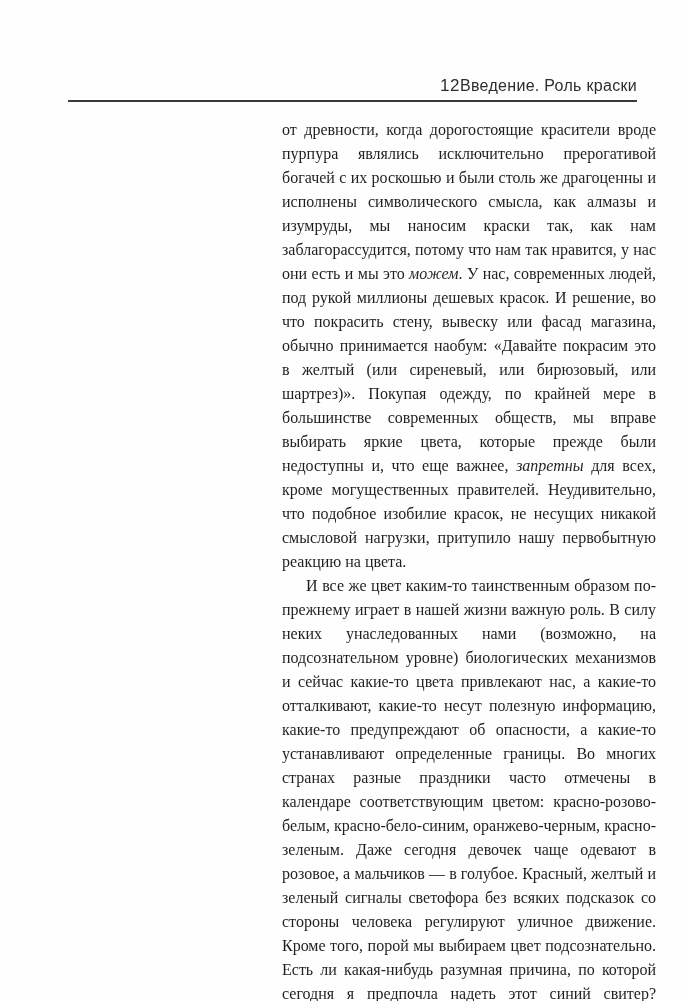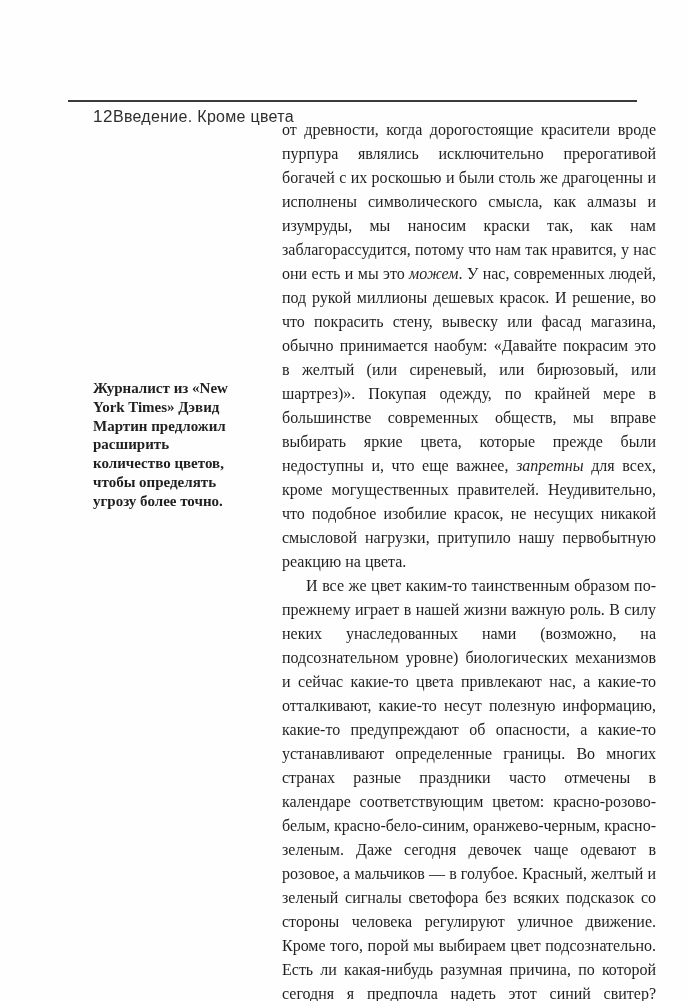--- a/index.html
+++ b/index.html
@@ -17,25 +17,24 @@
     background:var(--background,#fefefe);
     overflow:hidden;
   }
   
   .page-header{
     position:absolute;
     left:68px;
     top:77px;
     width:569px;
     display:flex;
-    justify-content:flex-start;
+    justify-content:flex-end;
     align-items:flex-end;
     font-family:"Liberation Sans",sans-serif;
     color:var(--header-text,#2e2e2e);
-    margin-top:31px;
   }
   .page-number{
     font-size:17px;
     line-height:18px;
     padding-left:25px;
     letter-spacing:0.5px;
   }
   .running-title{
     font-size:16px;
     line-height:18px;
@@ -84,27 +83,26 @@
   .body-paragraph.indent{text-indent:24px;}
   .body-text em{font-style:italic;}
 </style>
 </head>
 <body>
 
 <div class="page">
 
   <header class="page-header">
     <span class="page-number">12</span>
-    <span class="running-title">Введение. Кроме цвета</span>
+    <span class="running-title">Введение. Роль краски</span>
   </header>
 
   <div class="header-rule"></div>
 
   <aside class="margin-notes">
-    <p class="margin-note">Журналист из «New York Times» Дэвид Мартин предложил расширить количество цветов, чтобы определять угрозу более точно.</p>
   </aside>
 
   <main class="body-text">
     <p class="body-paragraph"><span>от древности, когда дорогостоящие красители вроде пурпура являлись исключительно прерогативой богачей с их роскошью и были столь же драгоценны и исполнены символического смысла, как алмазы и изумруды, мы наносим краски так, как нам заблагорассудится, потому что нам так нравится, у нас они есть и мы это </span><em>можем</em><span>. У нас, современных людей, под рукой миллионы дешевых красок. И решение, во что покрасить стену, вывеску или фасад магазина, обычно принимается наобум: «Давайте покрасим это в желтый (или сиреневый, или бирюзовый, или шартрез)». Покупая одежду, по крайней мере в большинстве современных обществ, мы вправе выбирать яркие цвета, которые прежде были недоступны и, что еще важнее, </span><em>запретны</em><span> для всех, кроме могущественных правителей. Неудивительно, что подобное изобилие красок, не несущих никакой смысловой нагрузки, притупило нашу первобытную реакцию на цвета.</span></p>
     <p class="body-paragraph indent"><span>И все же цвет каким-то таинственным образом по-прежнему играет в нашей жизни важную роль. В силу неких унаследованных нами (возможно, на подсознательном уровне) биологических механизмов и сейчас какие-то цвета привлекают нас, а какие-то отталкивают, какие-то несут полезную информацию, какие-то предупреждают об опасности, а какие-то устанавливают определенные границы. Во многих странах разные праздники часто отмечены в календаре соответствующим цветом: красно-розово-белым, красно-бело-синим, оранжево-черным, красно-зеленым. Даже сегодня девочек чаще одевают в розовое, а мальчиков — в голубое. Красный, желтый и зеленый сигналы светофора без всяких подсказок со стороны человека регулируют уличное движение. Кроме того, порой мы выбираем цвет подсознательно. Есть ли какая-нибудь разумная причина, по которой сегодня я предпочла надеть этот синий свитер? Почему я купила желтый чайник, а не белый? Возьмем такой пример: по статистике, темно-красные автомобили чаще других попадают в аварии со смертельным исходом. А какого цвета машины попадают в такие аварии реже всего? Светло-голубые.</span></p>
   </main>
 
 </div>
 
 </body></html>

